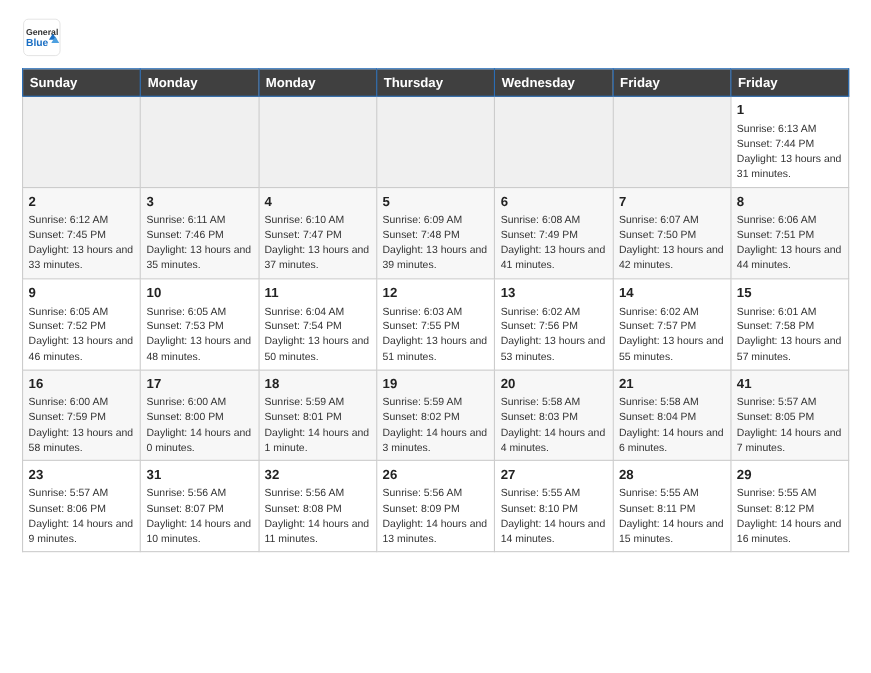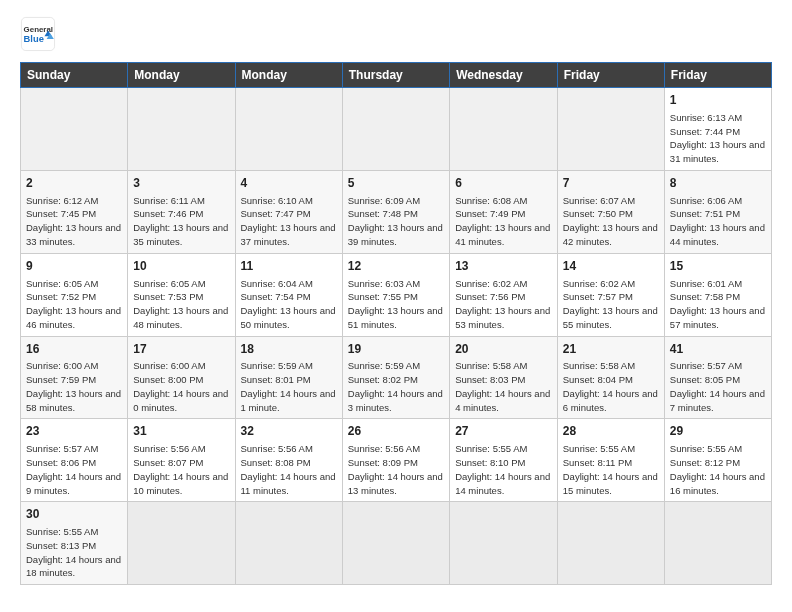--- a/index.html
+++ b/index.html
@@ -257,27 +257,15 @@
           </td>
           <td>
             <span class="day-num">28</span>
             <div class="day-info">Sunrise: 5:55 AM<br>Sunset: 8:11 PM<br>Daylight: 14 hours and 15 minutes.</div>
           </td>
           <td>
             <span class="day-num">29</span>
             <div class="day-info">Sunrise: 5:55 AM<br>Sunset: 8:12 PM<br>Daylight: 14 hours and 16 minutes.</div>
           </td>
         </tr>
-        <tr>
-          <td>
-            <span class="day-num">30</span>
-            <div class="day-info">Sunrise: 5:55 AM<br>Sunset: 8:13 PM<br>Daylight: 14 hours and 18 minutes.</div>
-          </td>
-          <td class="empty"></td>
-          <td class="empty"></td>
-          <td class="empty"></td>
-          <td class="empty"></td>
-          <td class="empty"></td>
-          <td class="empty"></td>
-        </tr>
       </tbody>
   </table>
 </div>
 
 </body></html>

